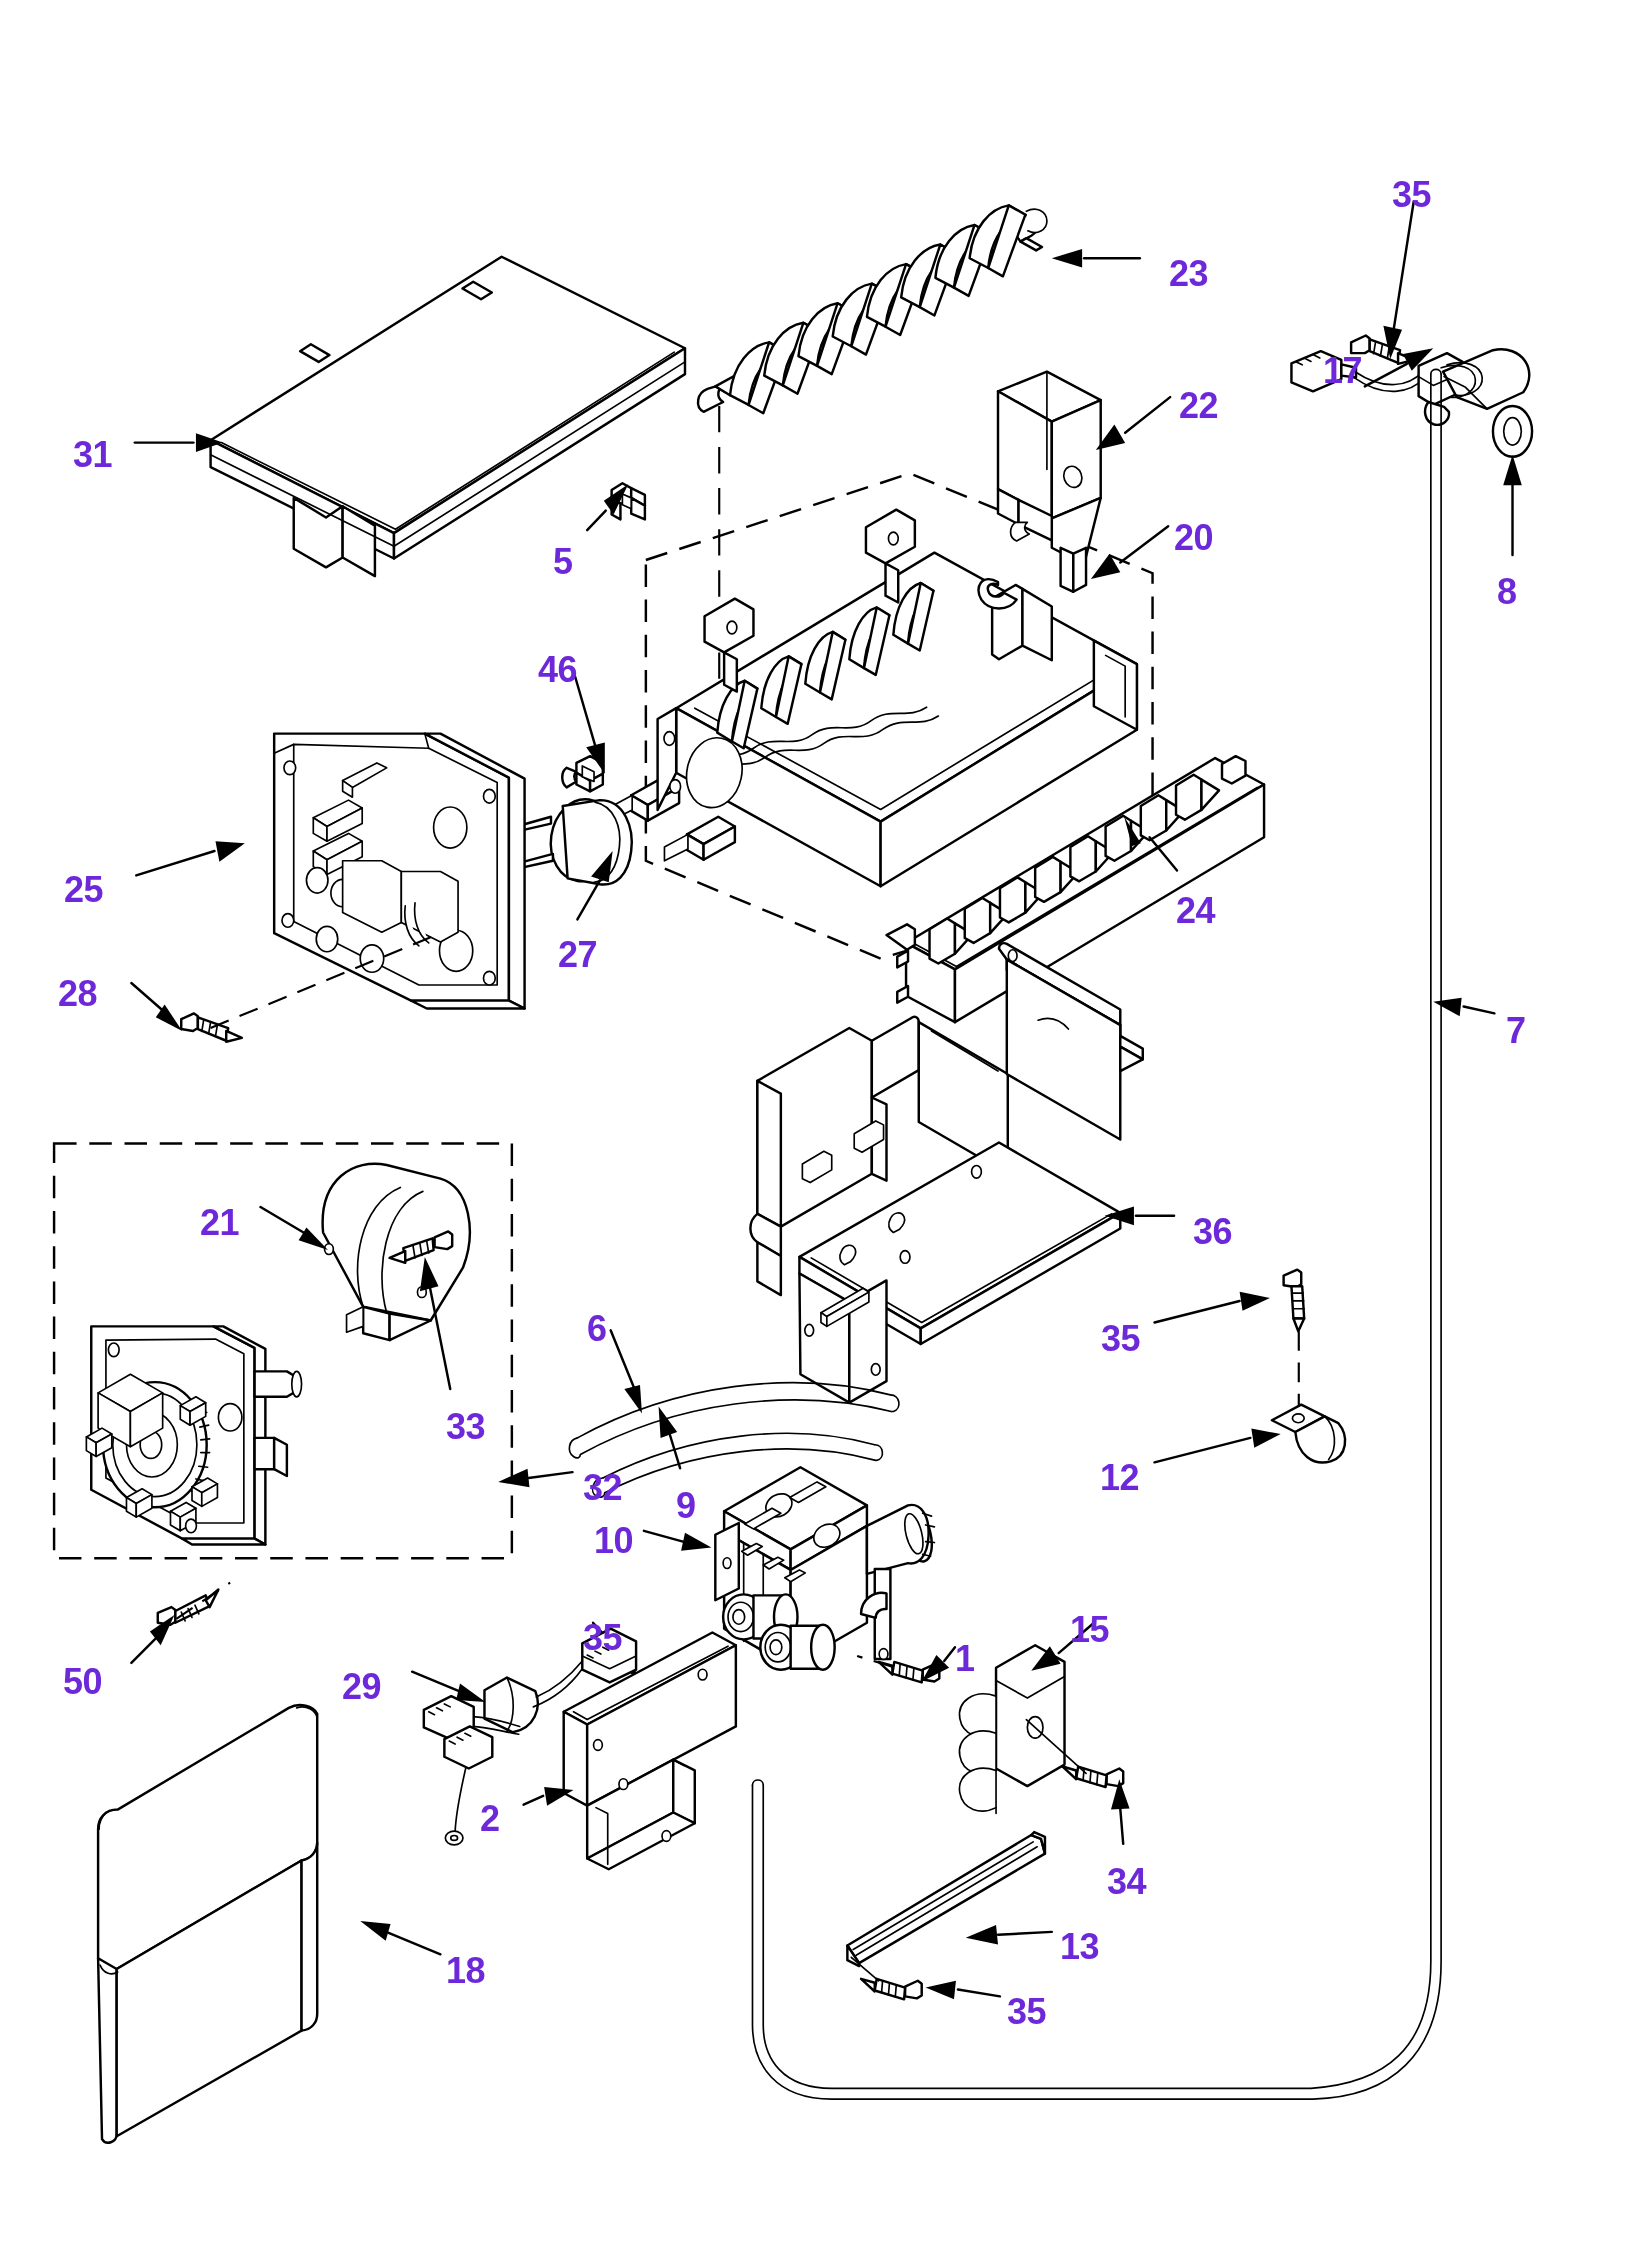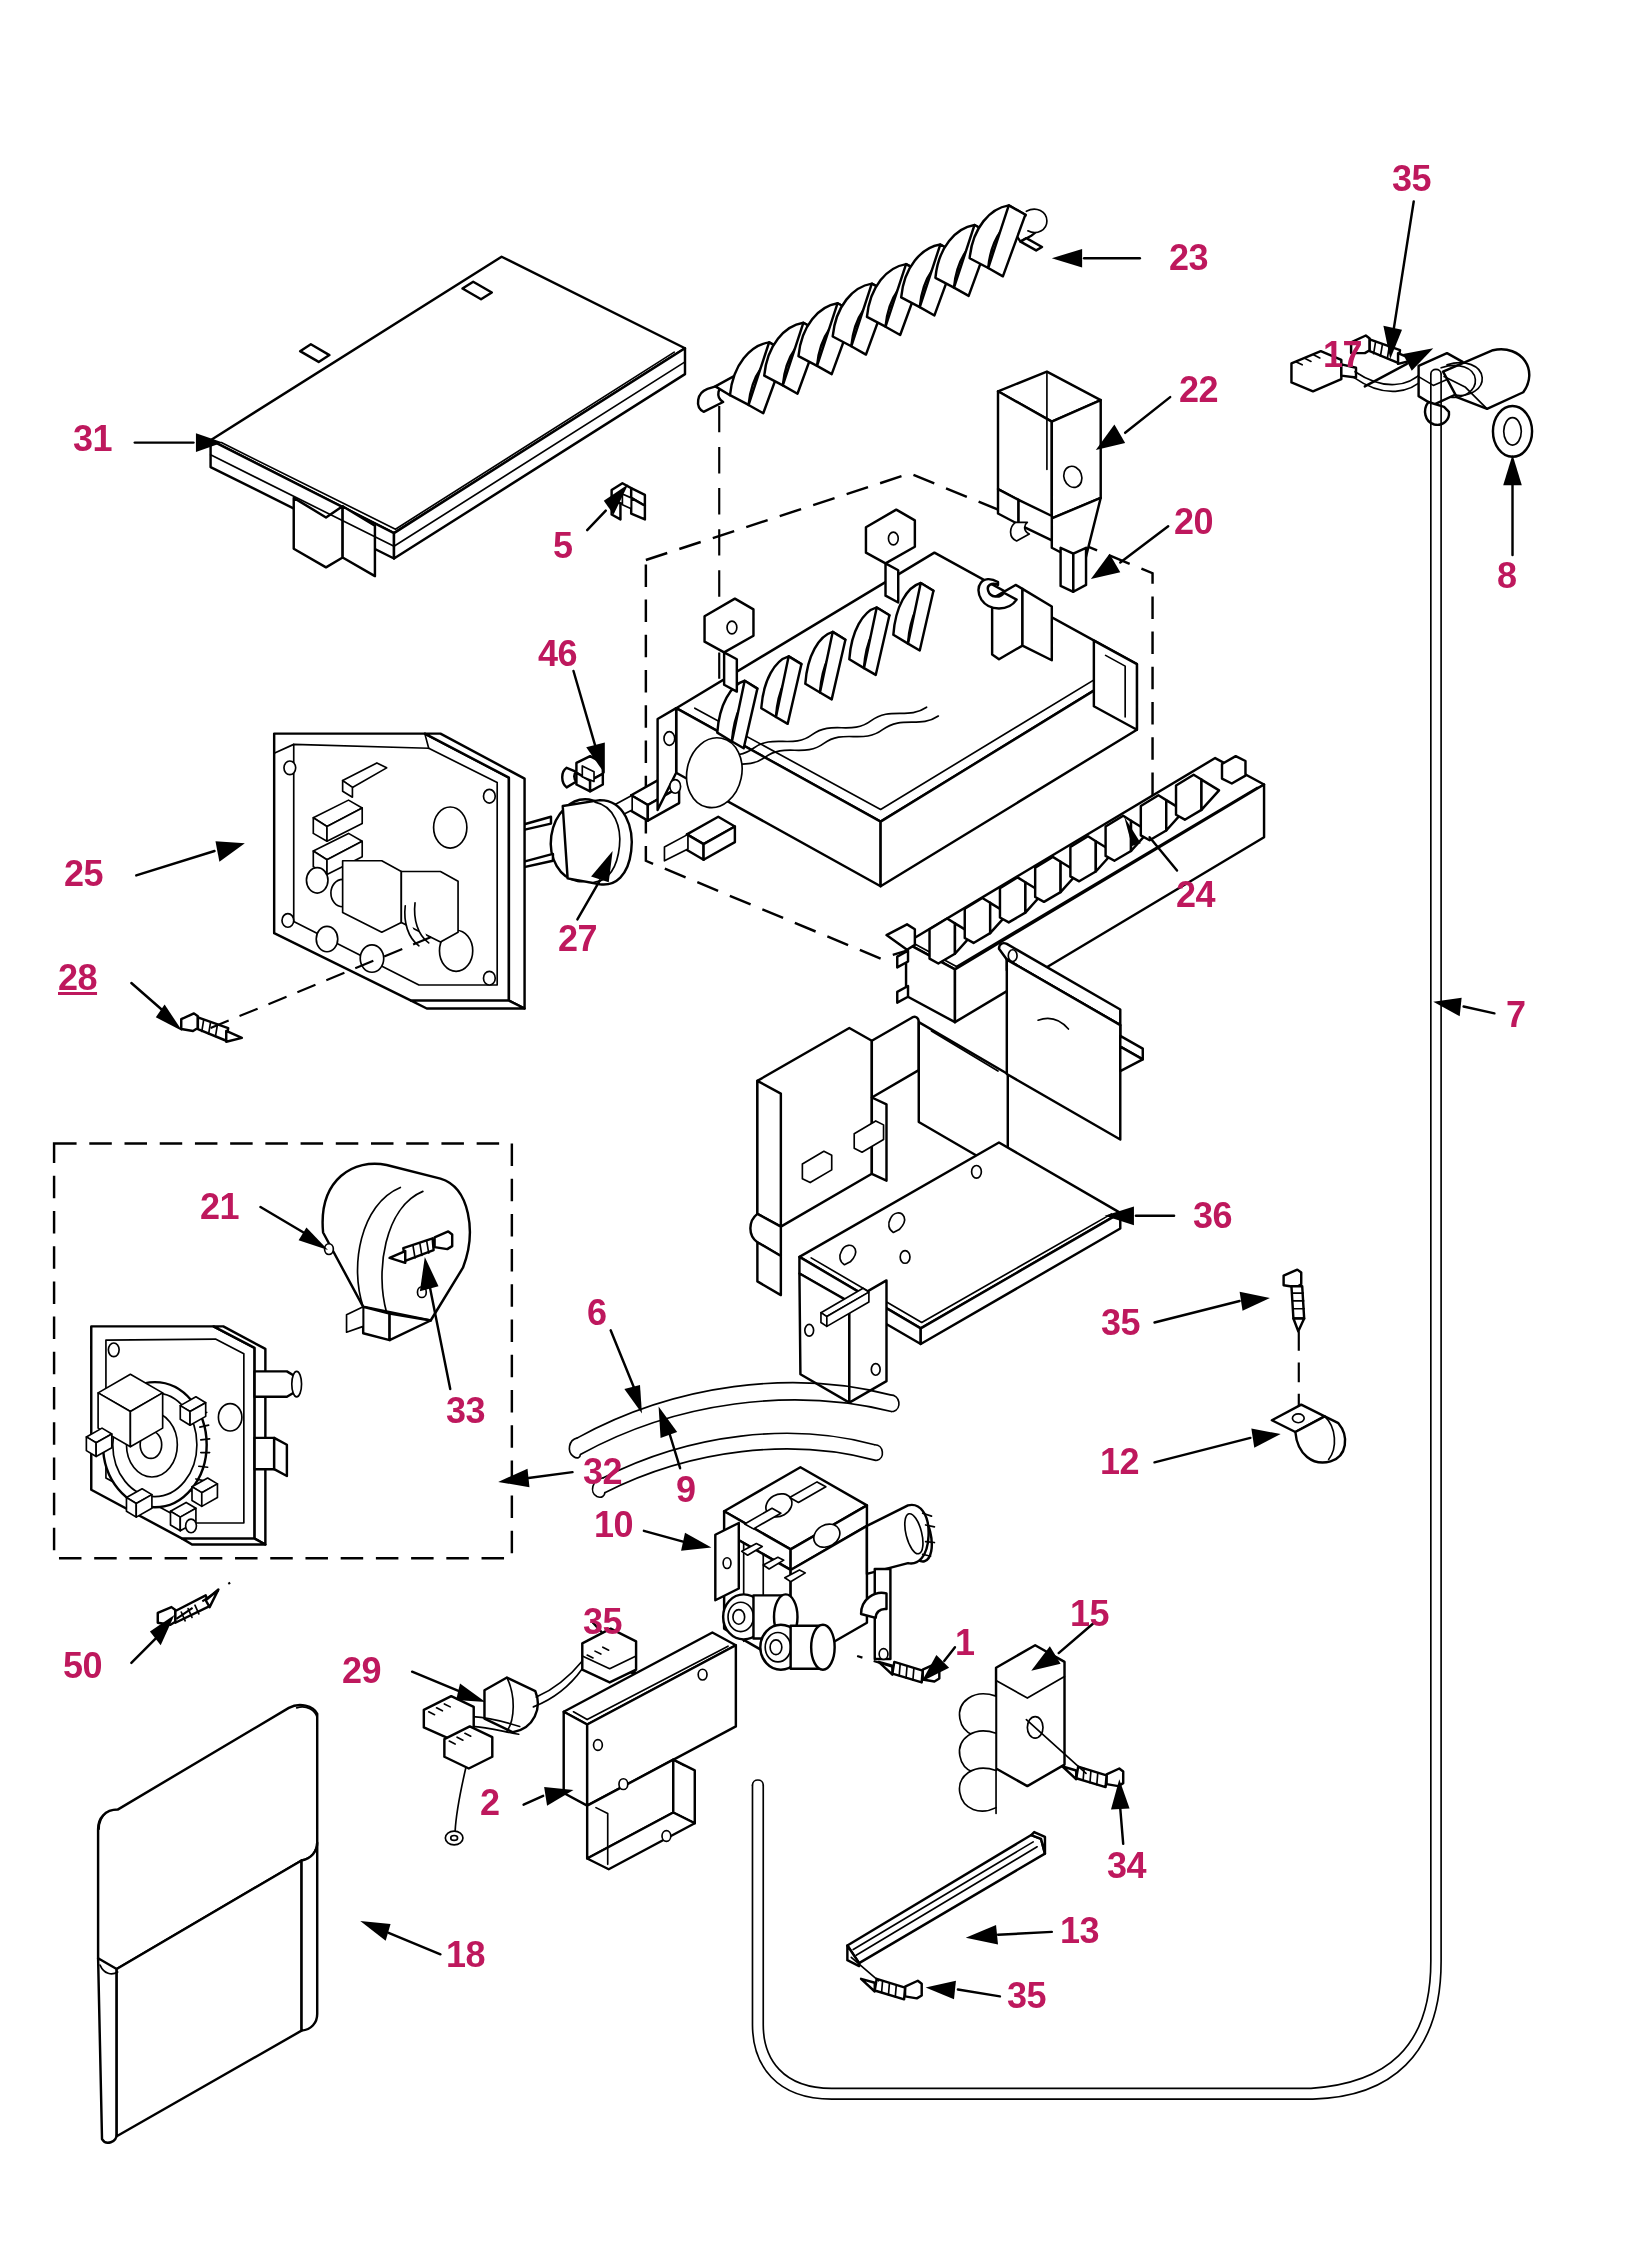--- a/index.html
+++ b/index.html
@@ -9,25 +9,26 @@
     width:1638px;height:2261px;
     background:#ffffff;
     overflow:hidden;
   }
   #artboard{position:absolute;inset:0;}
   .cal{
     position:absolute;
     font-family:"Liberation Sans", sans-serif;
     font-size:36px;
     font-weight:700;
-    color:#be185d;
+    color:#6d28d9;
     letter-spacing:-0.5px;
     line-height:1;
     white-space:nowrap;
     user-select:none;
+    margin-top:16px;
   }
   svg{display:block;}
   .ln{fill:none;stroke:#000;stroke-width:5;stroke-linecap:round;stroke-linejoin:round;}
   .lnT{fill:none;stroke:#000;stroke-width:3.4;stroke-linecap:round;stroke-linejoin:round;}
   .lnF{fill:#fff;stroke:#000;stroke-width:5;stroke-linejoin:round;stroke-linecap:round;}
   .lnFT{fill:#fff;stroke:#000;stroke-width:3.4;stroke-linejoin:round;stroke-linecap:round;}
   .blk{fill:#000;stroke:none;}
   .dash{fill:none;stroke:#000;stroke-width:5;stroke-dasharray:46 26;stroke-linecap:butt;}
   .dashthin{fill:none;stroke:#000;stroke-width:4.4;stroke-dasharray:40 24;stroke-linecap:butt;}
   .centerline{fill:none;stroke:#000;stroke-width:4.4;stroke-dasharray:54 30;stroke-linecap:butt;}
@@ -727,21 +728,21 @@
   <div class="cal" style="left:73px;top:421px;">31</div>
   <div class="cal" style="left:1169px;top:240px;">23</div>
   <div class="cal" style="left:1392px;top:161px;">35</div>
   <div class="cal" style="left:1323px;top:337px;">17</div>
   <div class="cal" style="left:1497px;top:558px;">8</div>
   <div class="cal" style="left:1179px;top:372px;">22</div>
   <div class="cal" style="left:1174px;top:504px;">20</div>
   <div class="cal" style="left:553px;top:528px;">5</div>
   <div class="cal" style="left:538px;top:636px;">46</div>
   <div class="cal" style="left:64px;top:856px;">25</div>
-  <div class="cal" style="left:58px;top:960px;text-decoration:underline;">28</div>
+  <div class="cal" style="left:58px;top:960px;">28</div>
   <div class="cal" style="left:558px;top:921px;">27</div>
   <div class="cal" style="left:1176px;top:877px;">24</div>
   <div class="cal" style="left:1506px;top:997px;">7</div>
   <div class="cal" style="left:200px;top:1189px;">21</div>
   <div class="cal" style="left:446px;top:1393px;">33</div>
   <div class="cal" style="left:1193px;top:1198px;">36</div>
   <div class="cal" style="left:587px;top:1295px;">6</div>
   <div class="cal" style="left:676px;top:1472px;">9</div>
   <div class="cal" style="left:583px;top:1454px;">32</div>
   <div class="cal" style="left:1101px;top:1305px;">35</div>

